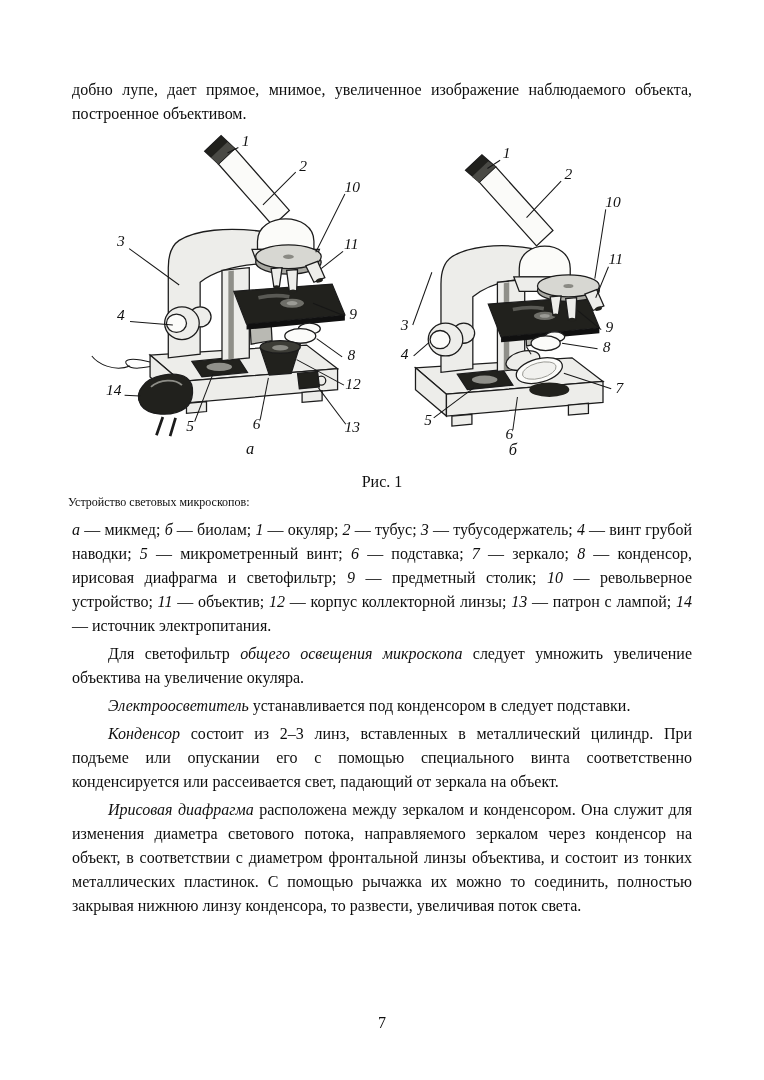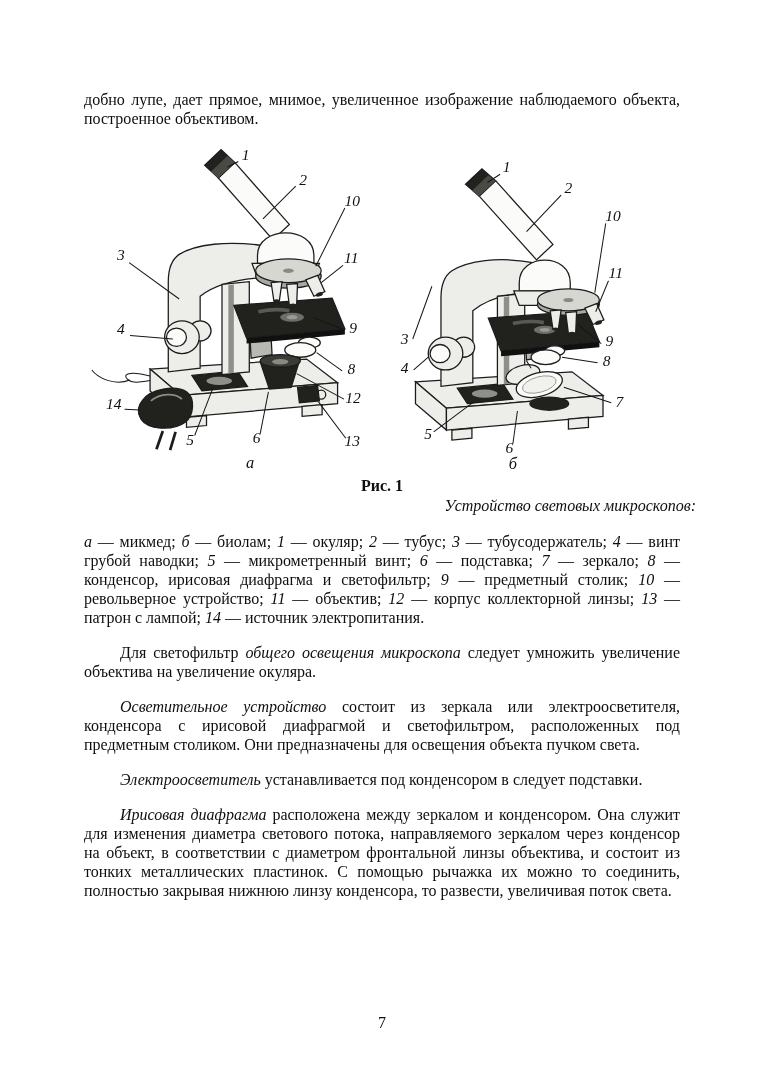--- a/index.html
+++ b/index.html
@@ -6,27 +6,27 @@
   .page{
     position:relative;
     width:764px;height:1080px;
     background:#ffffff;
     box-sizing:border-box;
     padding:74px 68px 0 68px;
     font-family:"Liberation Serif", serif;
     color:#0e0e0e;
     overflow:hidden;
   }
-  p{margin:16px;font-size:16px;line-height:19px;text-align:justify;}
+  p{margin:4px;font-size:16px;line-height:24px;text-align:justify;}
   .it{font-style:italic;}
   .body-p{text-indent:36px;}
   .figure{margin:2px 0 0 0;}
   .figure-row{display:flex;justify-content:center;gap:16px;}
-  .fig-label{text-align:center;font-weight:bold;font-size:16px;line-height:20px;margin-top:2px;}
-  .fig-title{text-align:right;font-style:italic;font-size:16px;line-height:20px;margin:0 0 6px 0;}
+  .fig-label{text-align:center;font-weight:normal;font-size:16px;line-height:20px;margin-top:12px;}
+  .fig-title{text-align:left;font-size:12px;line-height:20px;margin:0 0 6px 0;}
   .page-number{position:absolute;top:1012px;left:0;right:0;text-align:center;font-size:16px;line-height:22px;}
   
   .s{stroke:#1c1c1c;stroke-width:1.4;}
   .ln{stroke:#161616;stroke-width:1.1;fill:none;}
   .light{fill:#ededea;}
   .white{fill:#fbfbf9;}
   .dark{fill:#21211d;}
   .mid{fill:#b9b9b3;}
   .gray{fill:#8f8f89;}
   .callout{font-family:"Liberation Serif",serif;font-style:italic;font-size:17px;fill:#111;text-anchor:middle;}
@@ -238,18 +238,18 @@
       </svg>
 
     </div>
     <div class="fig-label">Рис. 1</div>
     <div class="fig-title">Устройство световых микроскопов:</div>
   </div>
 
   <p class="legend"><span class="it">а</span><span> — микмед; </span><span class="it">б</span><span> — биолам; </span><span class="it">1</span><span> — окуляр; </span><span class="it">2</span><span> — тубус; </span><span class="it">3</span><span> — тубусодержатель; </span><span class="it">4</span><span> — винт грубой наводки; </span><span class="it">5</span><span> — микрометренный винт; </span><span class="it">6</span><span> — подставка; </span><span class="it">7</span><span> — зеркало; </span><span class="it">8</span><span> — конденсор, ирисовая диафрагма и светофильтр; </span><span class="it">9</span><span> — предметный столик; </span><span class="it">10</span><span> — револьверное устройство; </span><span class="it">11</span><span> — объектив; </span><span class="it">12</span><span> — корпус коллекторной линзы; </span><span class="it">13</span><span> — патрон с лампой; </span><span class="it">14</span><span> — источник электропитания.</span></p>
 
   <p class="body-p"><span>Для светофильтр </span><span class="it">общего освещения микроскопа</span><span> следует умножить увеличение объектива на увеличение окуляра.</span></p>
-  <p class="body-p"><span class="it">Осветительное устройство</span><span> состоит из зеркала или электроосветителя, конденсора с ирисовой диафрагмой и светофильтром, расположенных под предметным столиком. Они предназначены для освещения объекта пучком света.</span></p>
   <p class="body-p"><span class="it">Электроосветитель</span><span> устанавливается под конденсором в следует подставки.</span></p>
+  <p class="body-p"><span class="it">Конденсор</span><span> состоит из 2–3 линз, вставленных в металлический цилиндр. При подъеме или опускании его с помощью специального винта соответственно конденсируется или рассеивается свет, падающий от зеркала на объект.</span></p>
   <p class="body-p"><span class="it">Ирисовая диафрагма</span><span> расположена между зеркалом и конденсором. Она служит для изменения диаметра светового потока, направляемого зеркалом через конденсор на объект, в соответствии с диаметром фронтальной линзы объектива, и состоит из тонких металлических пластинок. С помощью рычажка их можно то соединить, полностью закрывая нижнюю линзу конденсора, то развести, увеличивая поток света.</span></p>
 
   <div class="page-number">7</div>
 </div>
 
 </body></html>

